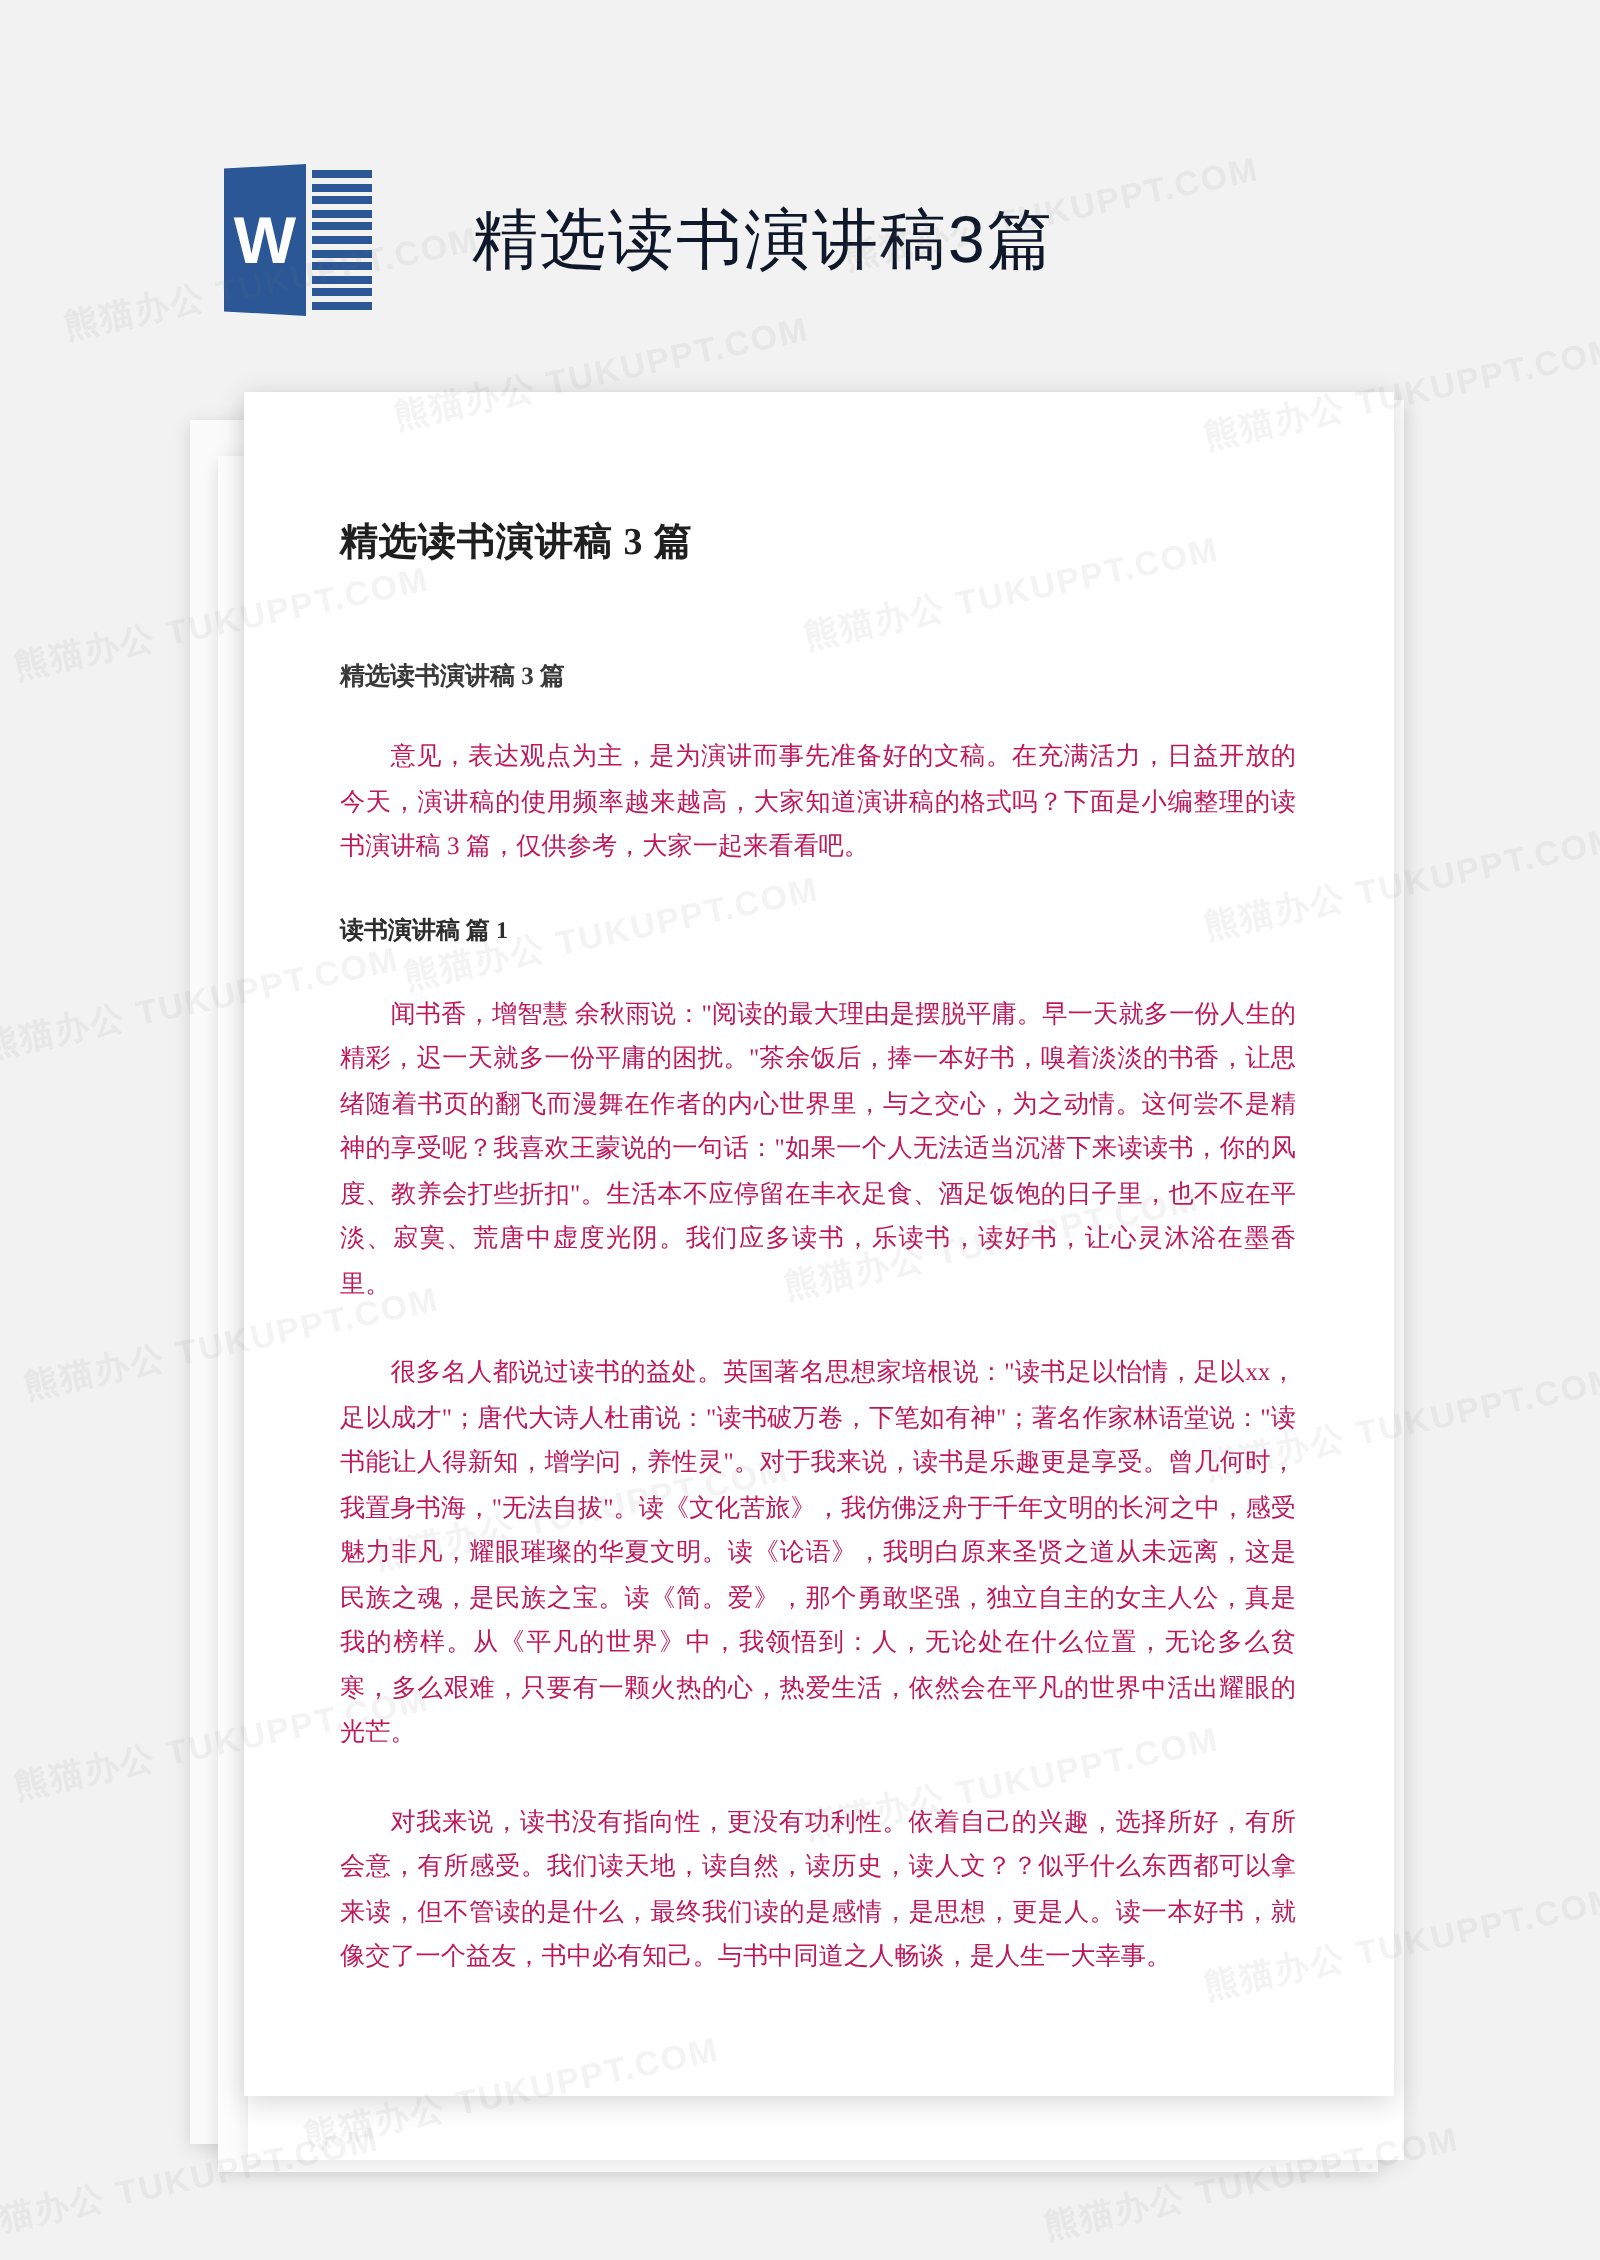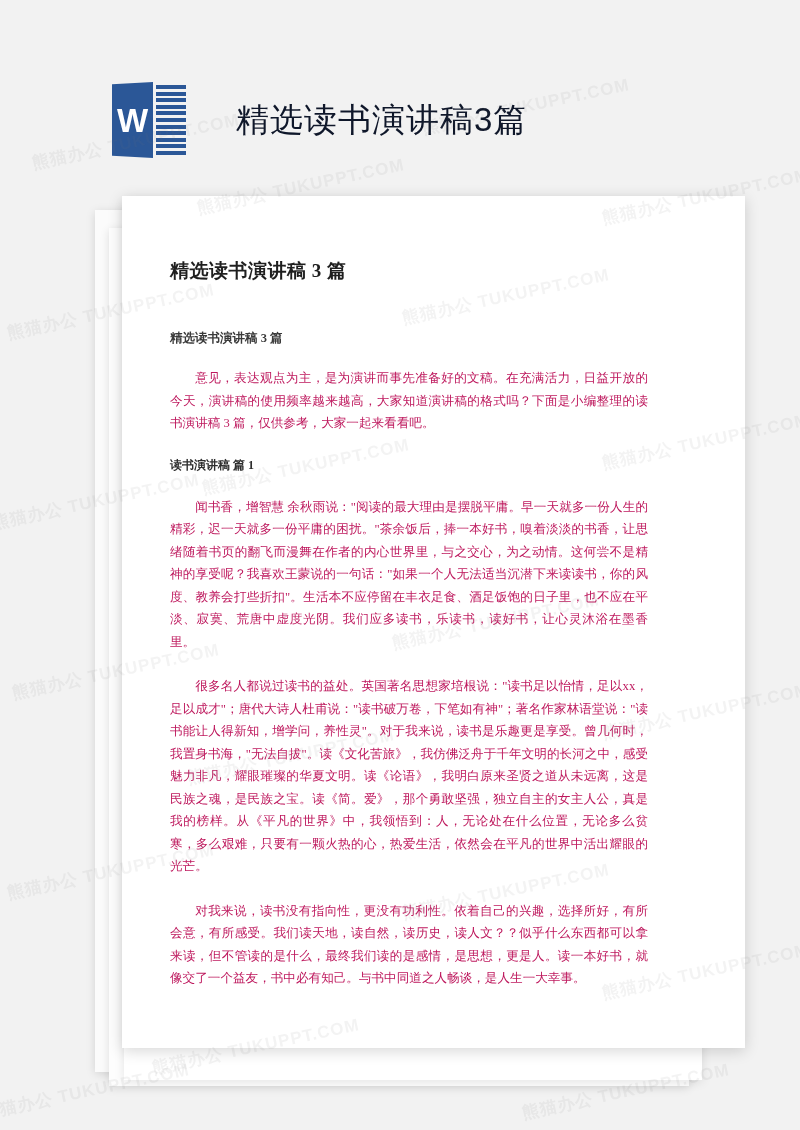--- a/index.html
+++ b/index.html
@@ -131,21 +131,21 @@
     left: 29px;
     top: 4px;
     width: 578px;
     height: 880px;
     box-shadow: 0 2px 10px rgba(0,0,0,0.10);
     background: #ffffff;
   }
   .sheet.front {
     left: 27px;
     top: 0px;
-    width: 623px;
+    width: 575px;
     height: 852px;
     box-shadow: 0 3px 14px rgba(0,0,0,0.16);
     background: #ffffff;
     overflow: hidden;
   }
 
   
   .doc-body {
     position: absolute;
     left: 48px;

